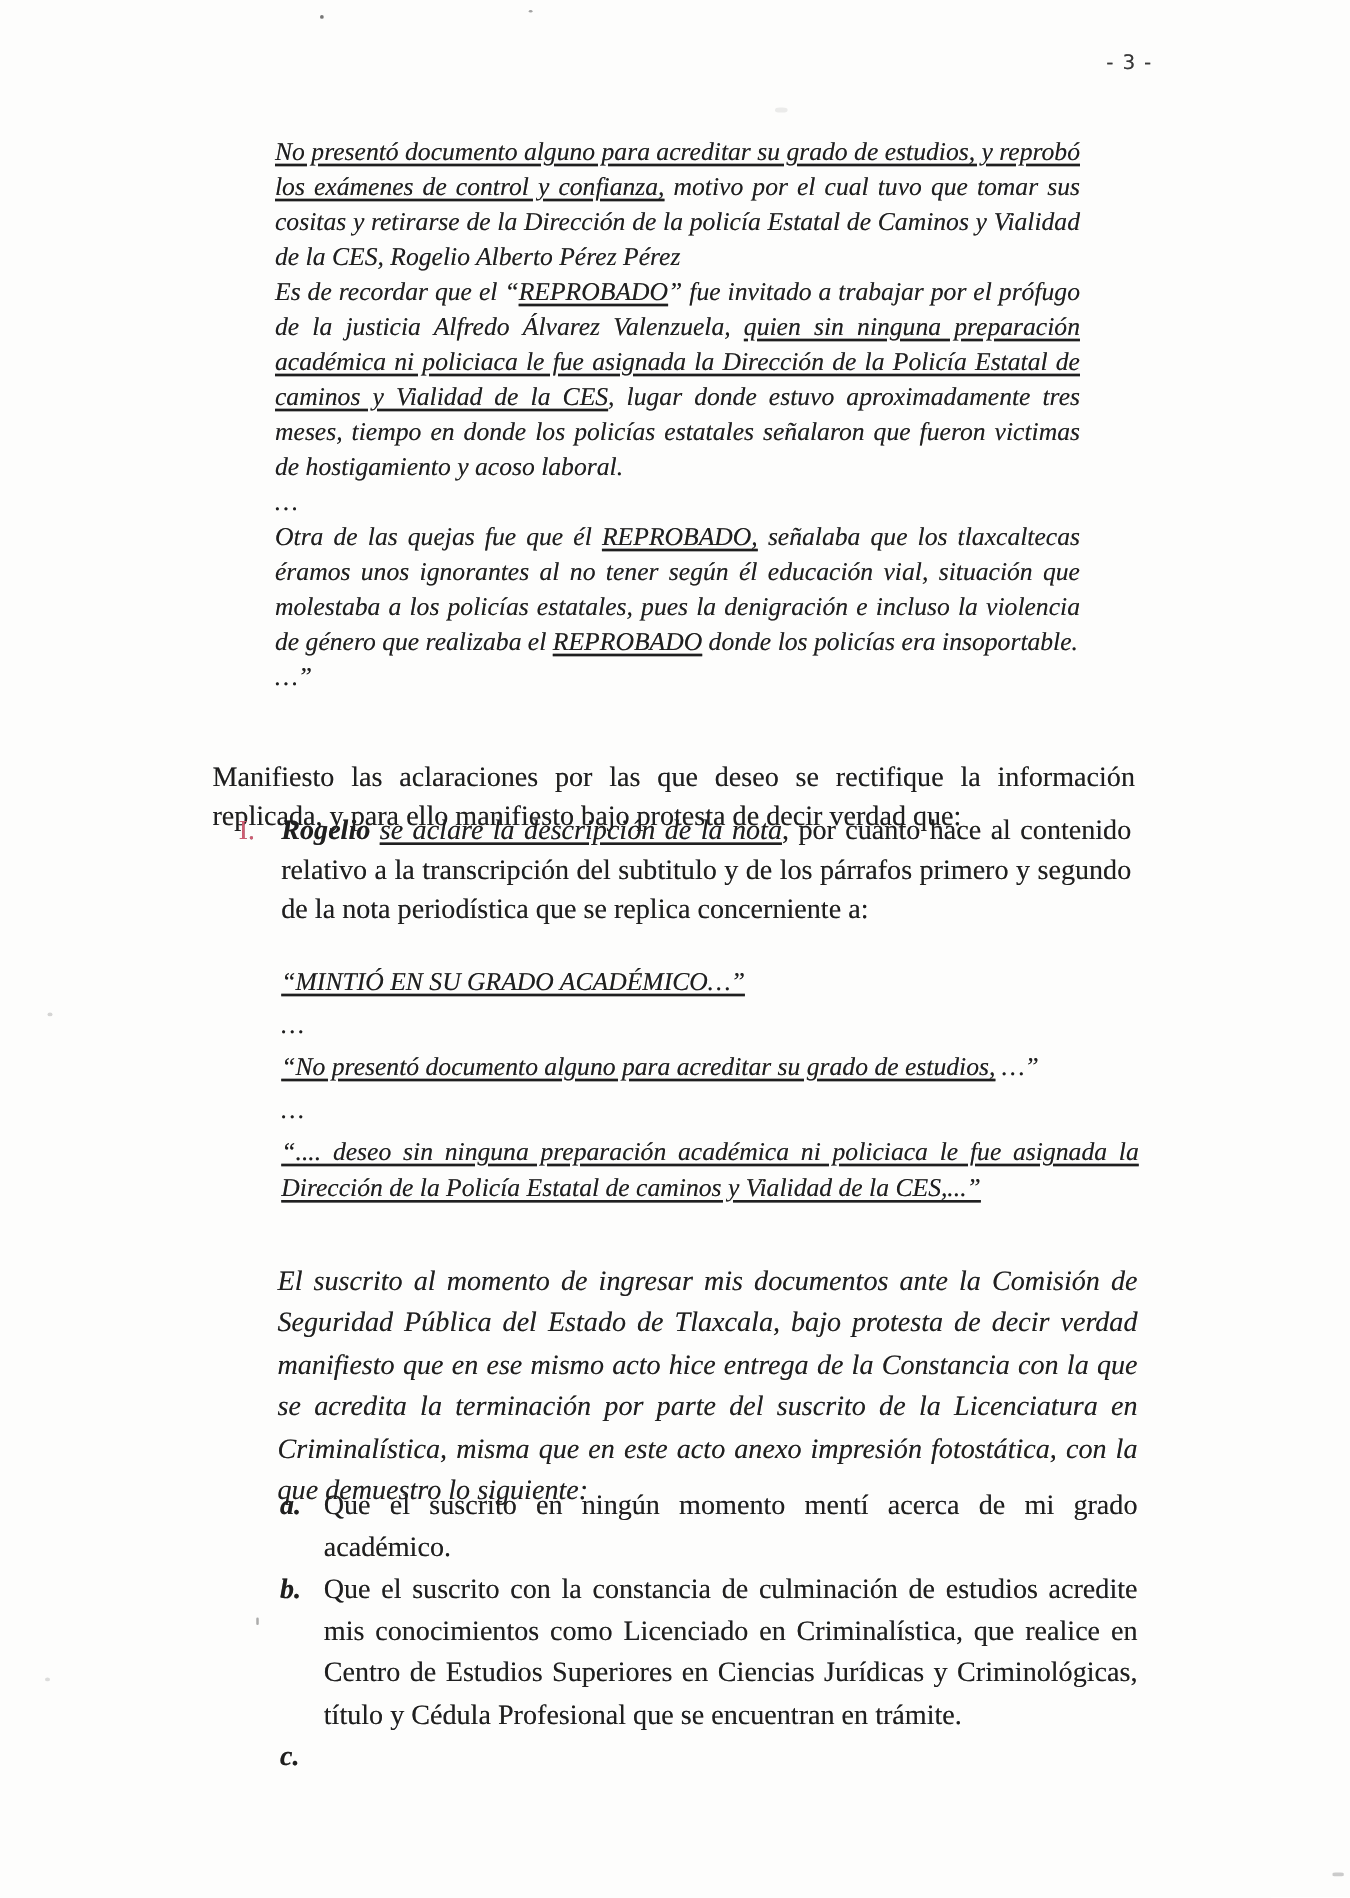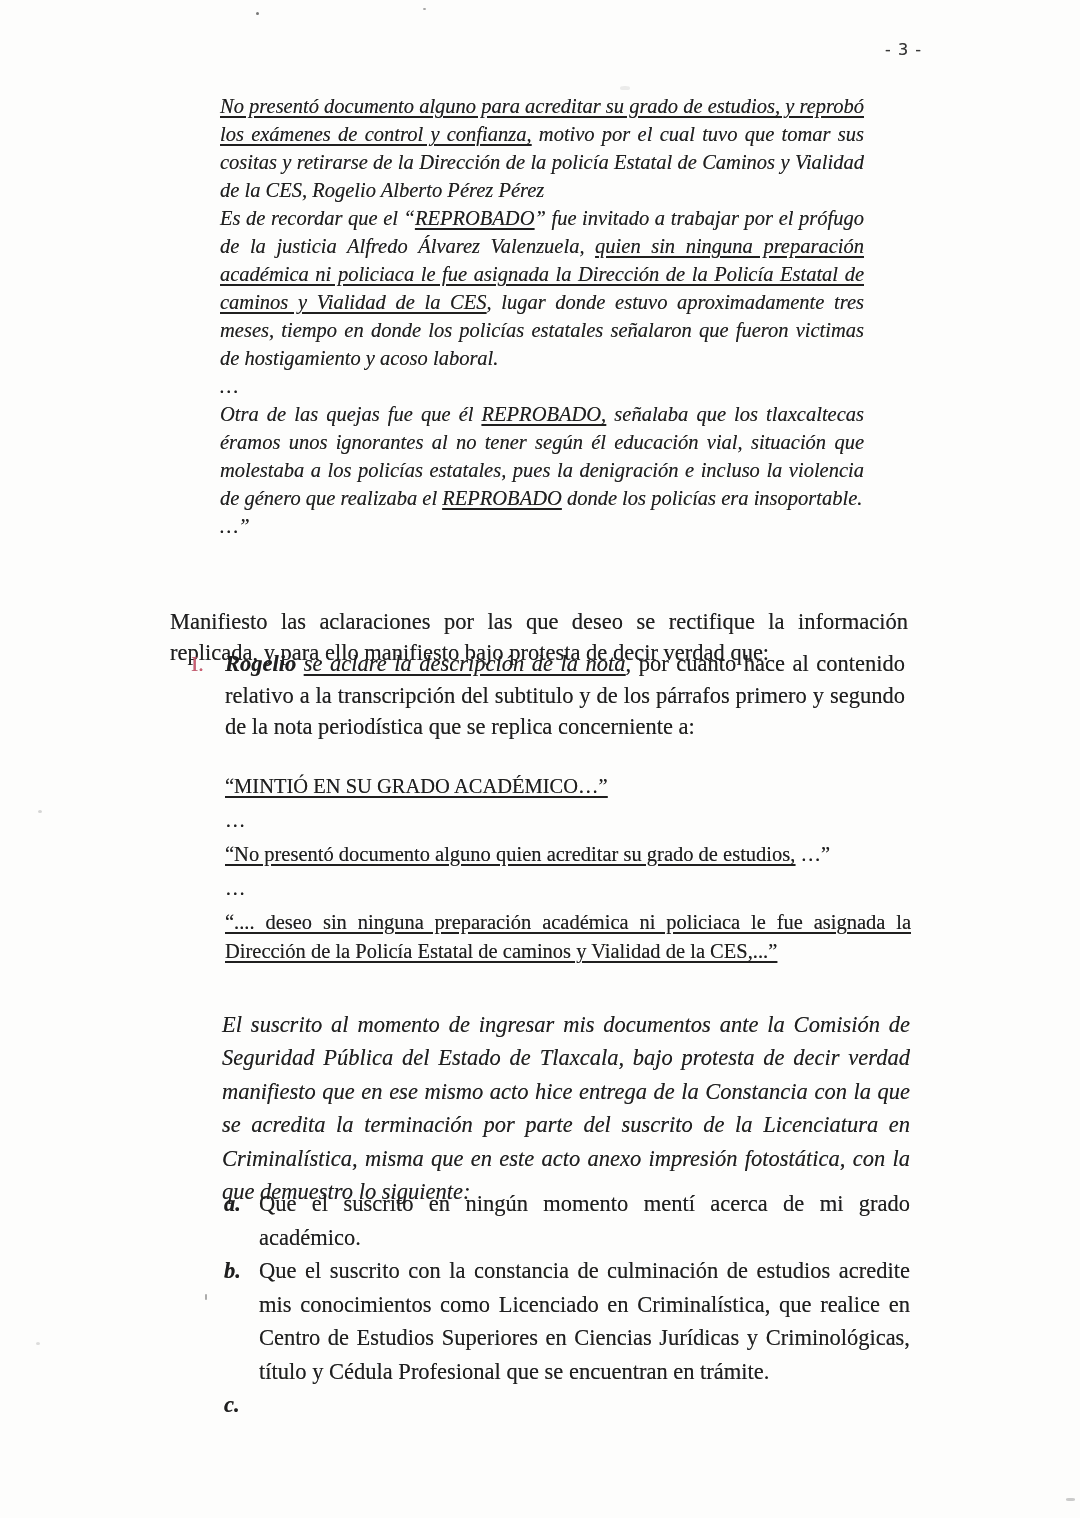--- a/index.html
+++ b/index.html
@@ -12,21 +12,21 @@
     overflow:hidden;
     text-shadow:0 0 .5px rgba(25,25,25,.55);
   }
   .pageno{
     position:absolute;top:40px;right:158px;
     font-family:"DejaVu Sans", sans-serif;
     font-size:16px;color:#383838;letter-spacing:1px;
   }
   
   .qblock{
-    position:absolute;left:220px;top:92px;width:644px;
+    position:absolute;left:220px;top:108px;width:644px;
     font-style:italic;font-size:20.5px;line-height:28px;
     text-align:justify;
   }
   .qblock p{margin:0;}
   .u{text-decoration:underline;text-underline-offset:3px;text-decoration-thickness:1.5px;}
   
   .intro{
     position:absolute;left:170px;top:583px;width:738px;
     font-size:22.5px;line-height:31px;text-align:justify;
   }
@@ -37,21 +37,21 @@
   }
   .item1 .marker{
     position:absolute;left:-34px;top:0;
     color:#cf5c72;font-size:22px;
   }
   .bi{font-weight:bold;font-style:italic;}
   .iu{font-style:italic;text-decoration:underline;text-underline-offset:3px;text-decoration-thickness:1.5px;margin-top:46px;}
   
   .quotes{
     position:absolute;left:225px;top:772px;width:686px;
-    font-size:20.5px;line-height:29px;
+    font-style:italic;font-size:20.5px;line-height:29px;
   }
   .quotes .line{margin:0 0 5px 0;}
   .quotes .just{text-align:justify;}
   
   .body2{
     position:absolute;left:222px;top:985px;width:688px;
     font-size:22.5px;line-height:33.5px;text-align:justify;font-style:italic;
   }
   
   .list{
@@ -99,21 +99,21 @@
 
   <p class="intro">Manifiesto las aclaraciones por las que deseo se rectifique la información replicada, y para ello manifiesto bajo protesta de decir verdad que:</p>
 
   <div class="item1">
     <span class="marker">I.</span><span class="bi">Rogelio </span><span class="iu">se aclare la descripción de la nota</span><span>, por cuanto hace al contenido relativo a la transcripción del subtitulo y de los párrafos primero y segundo de la nota periodística que se replica concerniente a:</span>
   </div>
 
   <div class="quotes">
     <div class="line"><span class="u">“MINTIÓ EN SU GRADO ACADÉMICO…”</span></div>
     <div class="line">…</div>
-    <div class="line"><span class="u">“No presentó documento alguno quien acreditar su grado de estudios,</span><span> …”</span></div>
+    <div class="line"><span class="u">“No presentó documento alguno para acreditar su grado de estudios,</span><span> …”</span></div>
     <div class="line">…</div>
     <div class="line just"><span class="u">“.... deseo sin ninguna preparación académica ni policiaca le fue asignada la Dirección de la Policía Estatal de caminos y Vialidad de la CES,...”</span></div>
   </div>
 
   <p class="body2">El suscrito al momento de ingresar mis documentos ante la Comisión de Seguridad Pública del Estado de Tlaxcala, bajo protesta de decir verdad manifiesto que en ese mismo acto hice entrega de la Constancia con la que se acredita la terminación por parte del suscrito de la Licenciatura en Criminalística, misma que en este acto anexo impresión fotostática, con la que demuestro lo siguiente:</p>
 
   <div class="list">
     <div class="li">
       <span class="marker">a.</span><span>Que el suscrito en ningún momento mentí acerca de mi grado académico.</span>
     </div>

